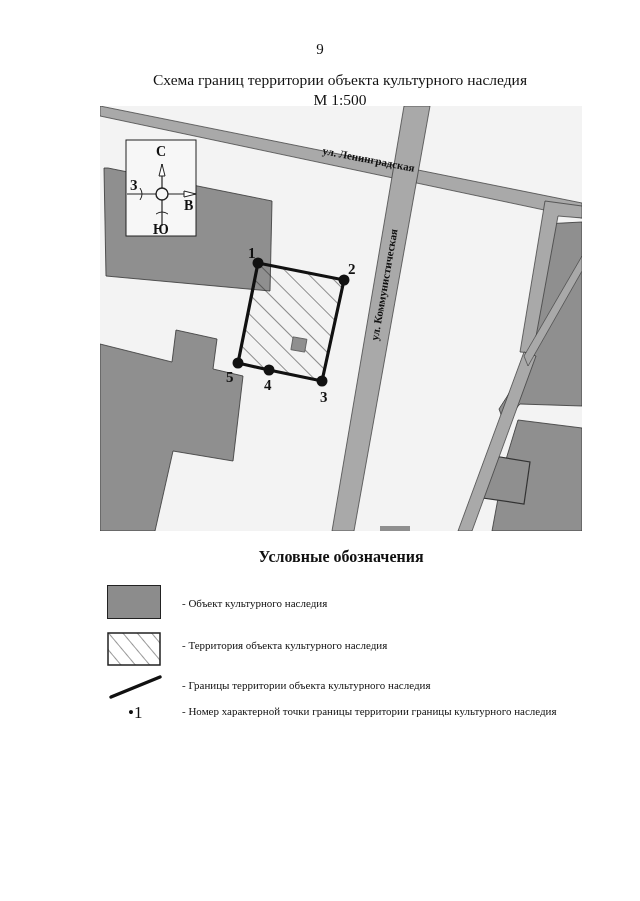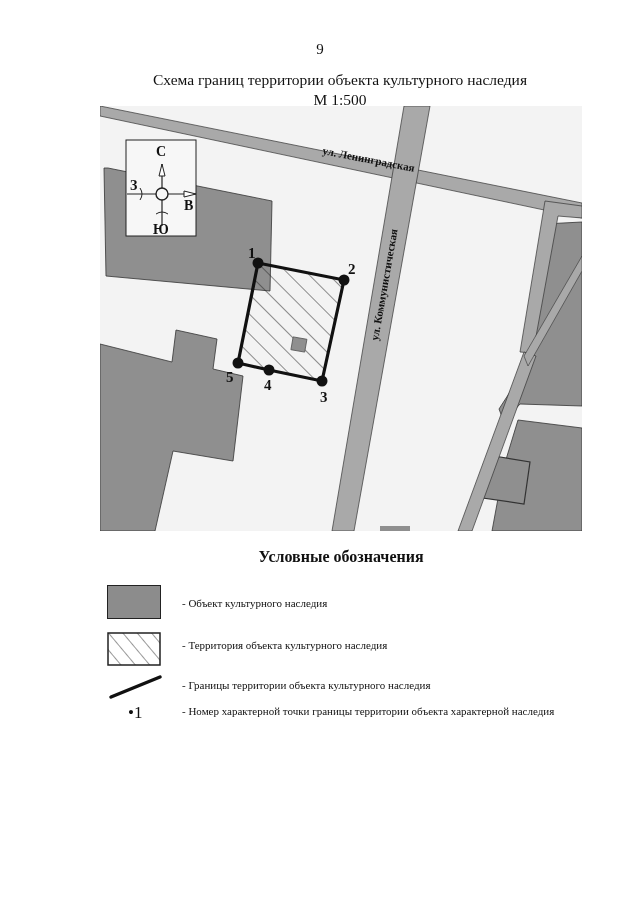--- a/index.html
+++ b/index.html
@@ -96,13 +96,13 @@
   </defs>
 </svg>
 <div class="legend-text" style="top:639px;">- Территория объекта культурного наследия</div>
 
 <svg style="position:absolute;left:108px;top:673px;" width="55" height="28" viewBox="0 0 55 28">
   <line x1="3" y1="24" x2="52" y2="4" stroke="#111" stroke-width="3.5" stroke-linecap="round"></line>
 </svg>
 <div class="legend-text" style="top:679px;">- Границы территории объекта культурного наследия</div>
 
 <div class="pt-num">•1</div>
-<div class="legend-text" style="top:705px;">- Номер характерной точки границы территории объекта характерной наследия</div>
+<div class="legend-text" style="top:705px;">- Номер характерной точки границы территории границы культурного наследия</div>
 
 </body></html>

